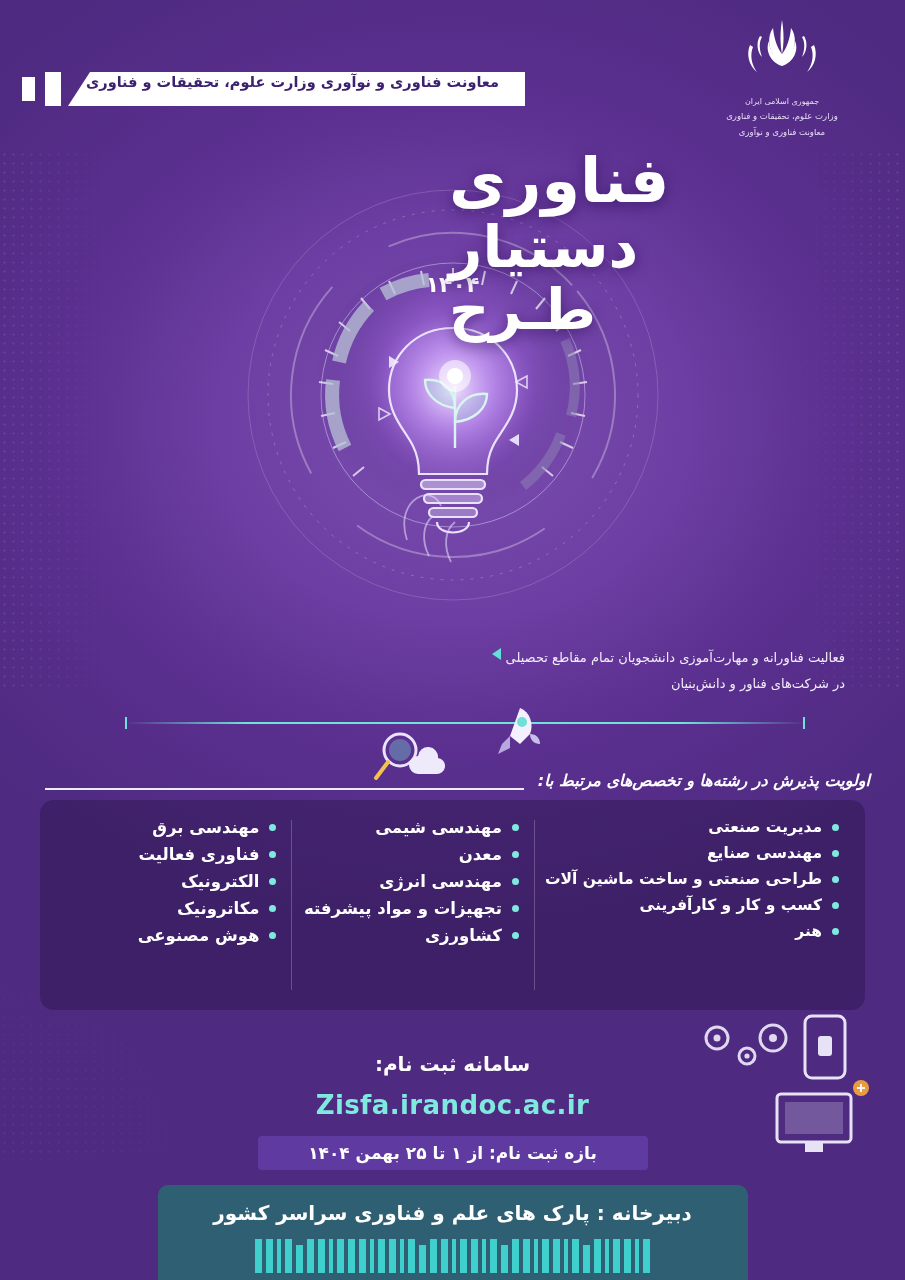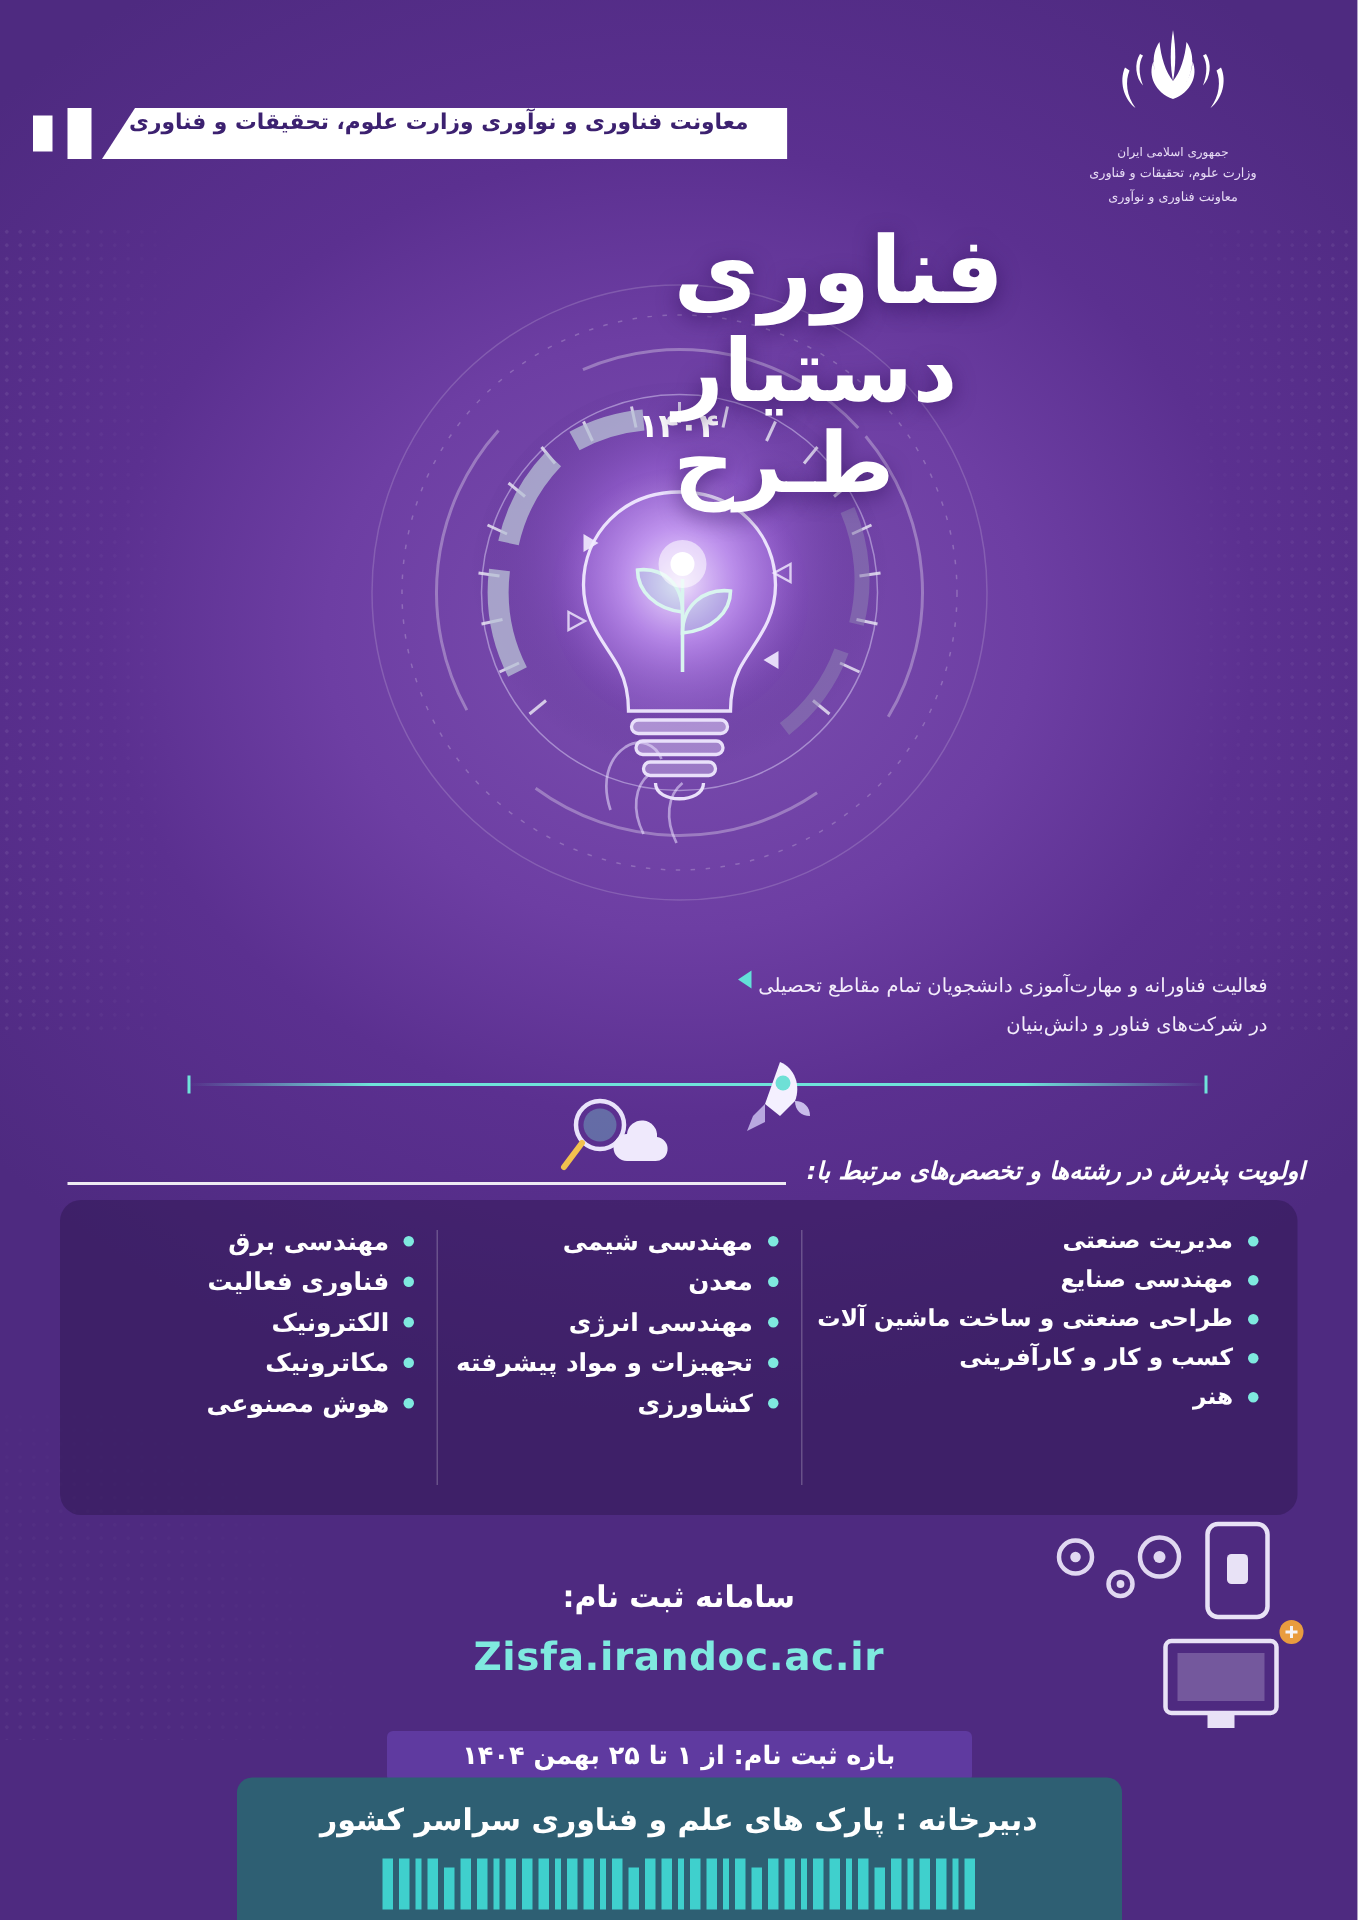--- a/index.html
+++ b/index.html
@@ -151,21 +151,21 @@
   .reg-url {
     position: absolute; left: 0; right: 0; top: 1090px; text-align: center;
     font-size: 26px; font-weight: bold; color: #7fe9df; direction: ltr;
     letter-spacing: .4px;
   }
   .reg-window {
     position: absolute; left: 50%; transform: translateX(-50%); top: 1136px;
     width: 390px; height: 34px; background: #5f3aa0;
     border-radius: 4px;
     display: flex; align-items: center; justify-content: center;
-    font-size: 17px; font-weight: bold; color: #ffffff; margin-top: 18px;
+    font-size: 17px; font-weight: bold; color: #ffffff;
   }
 
   
   .footer {
     position: absolute; left: 50%; transform: translateX(-50%); bottom: 0;
     width: 590px; height: 95px;
     background: #2e5f73;
     border-top-left-radius: 10px; border-top-right-radius: 10px;
     display: flex; flex-direction: column; align-items: center; margin-top: 24px;
   }

